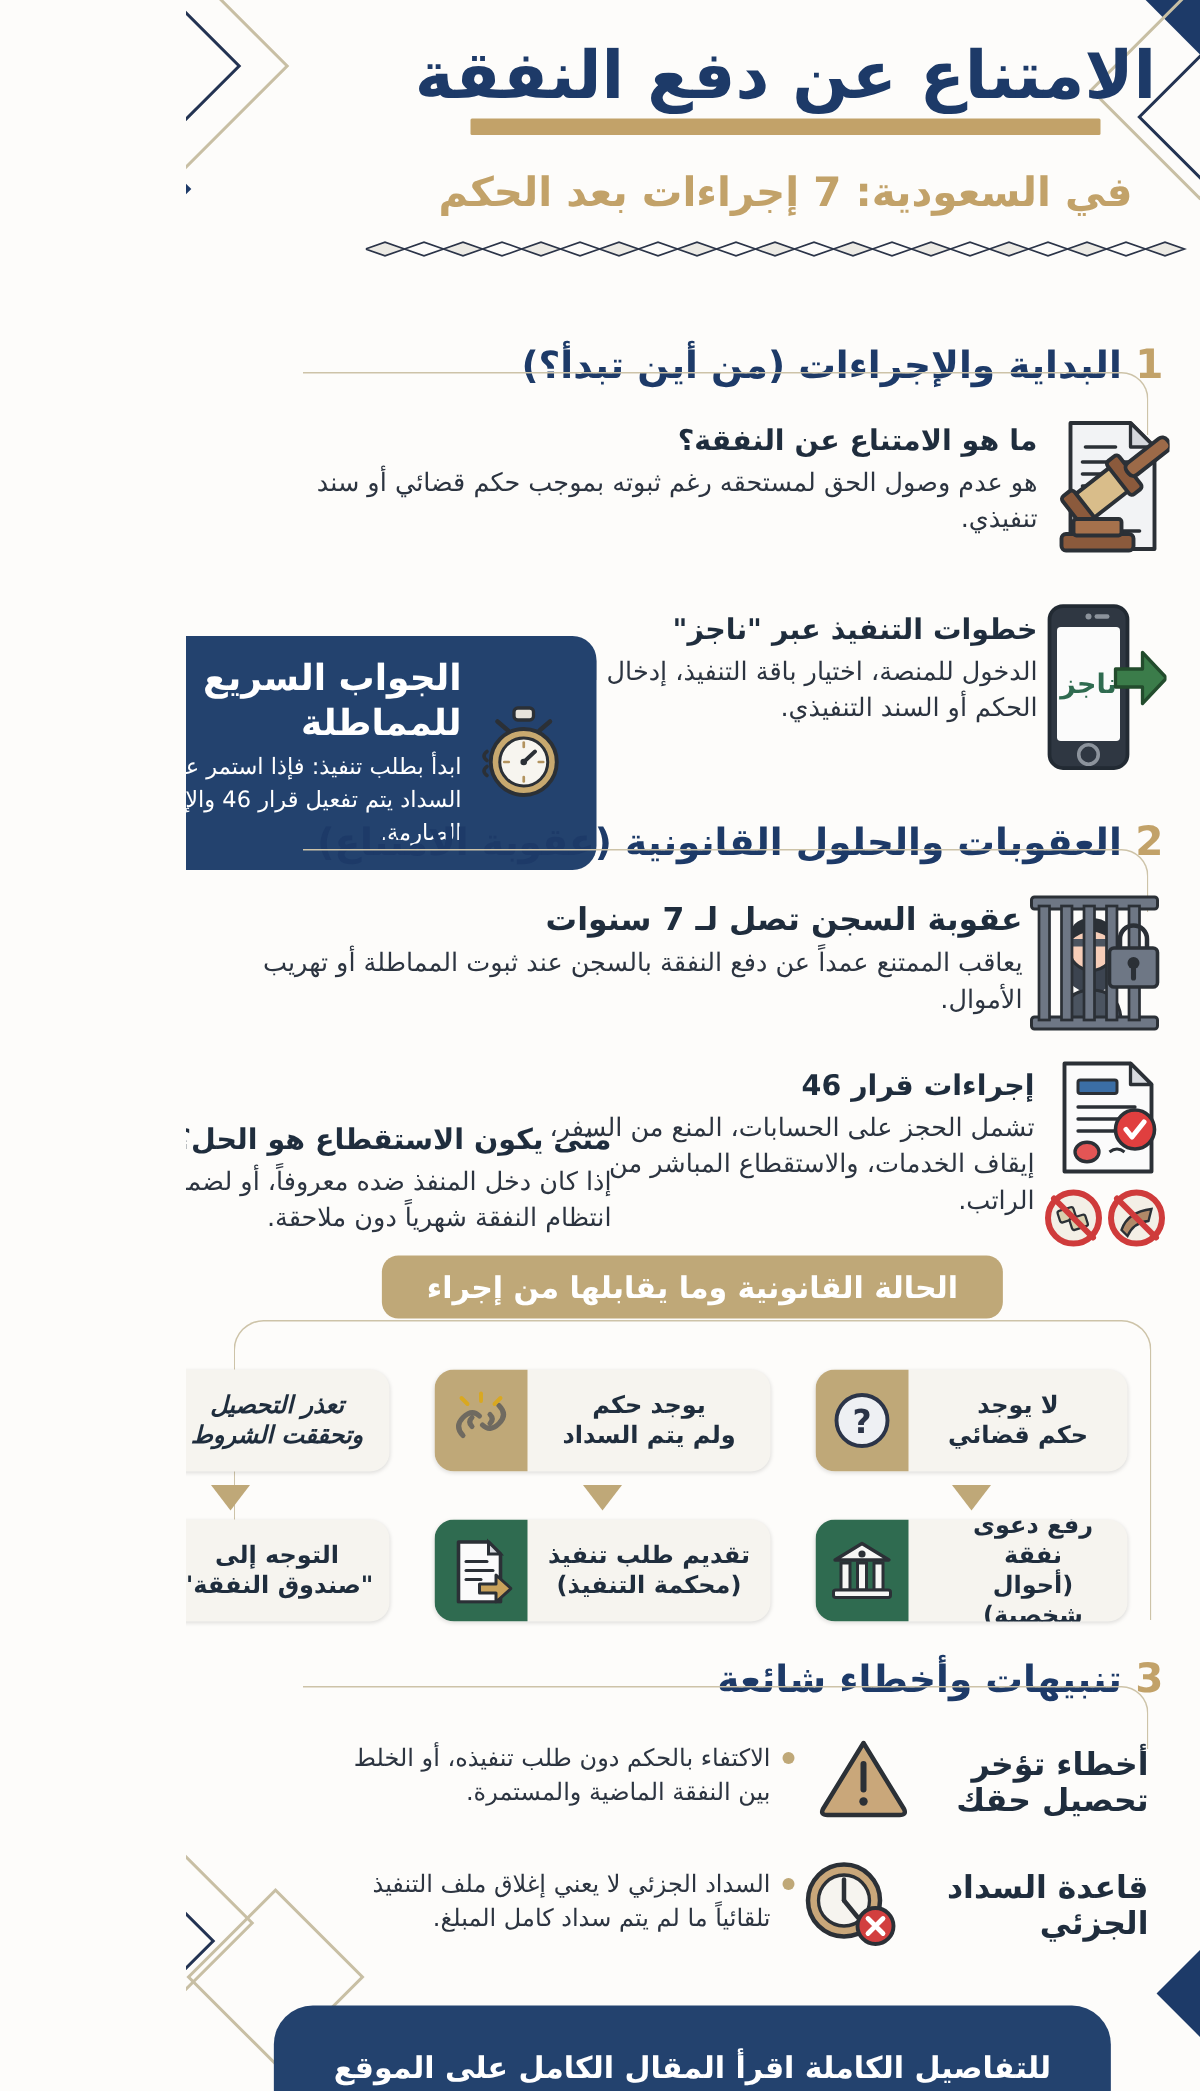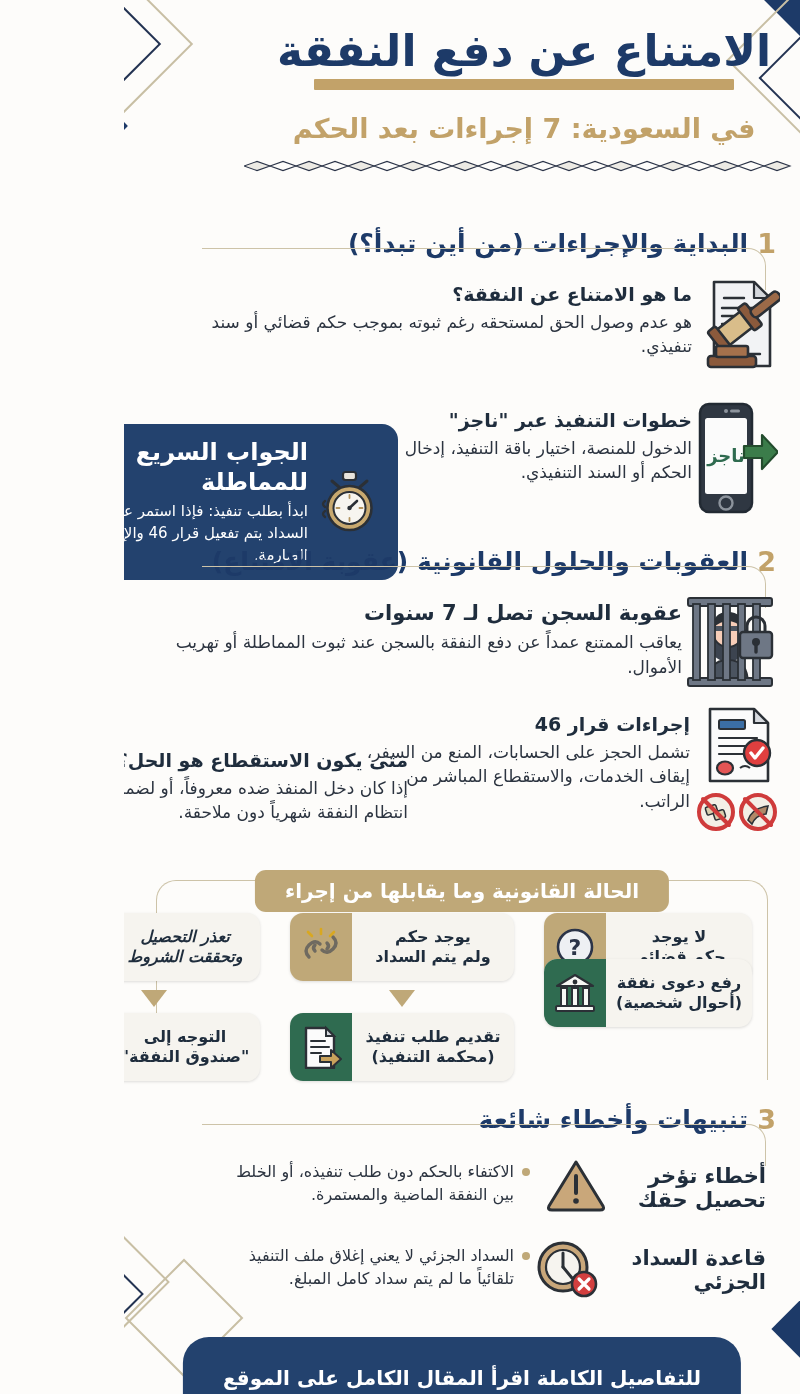--- a/index.html
+++ b/index.html
@@ -364,34 +364,34 @@
         <path d="M21 0 l5 4 6 -2 3 6 6 2 -1 6 4 5 -4 5 1 6 -6 2 -3 6 -6 -2 -5 4 -5 -4 -6 2 -3 -6 -6 -2 1 -6 -4 -5 4 -5 -1 -6 6 -2 3 -6 6 2 z" fill="#3f8f5f" stroke="#2b3036" stroke-width="2.2" stroke-linejoin="round"></path>
         <circle cx="21" cy="21" r="11" fill="#f1ede2" stroke="#2b3036" stroke-width="2.2"></circle>
         <text x="21" y="27" font-family="DejaVu Sans, sans-serif" font-size="15" font-weight="bold" fill="#2b3036" text-anchor="middle">$</text>
       </g>
       <path d="M8 60 q18 -10 40 -4 q10 3 16 3 l0 9 q-14 8 -32 8 q-18 0 -26 -8 z" fill="#f6cdb8" stroke="#2b3036" stroke-width="2.4" stroke-linejoin="round"></path>
       <path d="M0 62 h14 v18 h-14 z" fill="#3a5a8c" stroke="#2b3036" stroke-width="2.2"></path>
     </svg>
   </div>
 
   <div class="flow-frame" style="top:880px;left:32px;right:32px;height:200px;"></div>
-  <div class="flow-banner" style="top:870px;">الحالة القانونية وما يقابلها من إجراء</div>
+  <div class="flow-banner" style="top:837px;">الحالة القانونية وما يقابلها من إجراء</div>
 
   <div class="fcard" style="top:913px;right:48px;width:208px;">
     <div class="fcard-icon tan">
       <svg width="40" height="40" viewBox="0 0 40 40">
         <circle cx="20" cy="20" r="17" fill="#eef0f3" stroke="#2b3448" stroke-width="2.6"></circle>
         <text x="20" y="28" font-family="DejaVu Sans, sans-serif" font-size="22" font-weight="bold" fill="#2b3448" text-anchor="middle">?</text>
       </svg>
     </div>
     <div class="fcard-txt" style="white-space:pre-line;">لا يوجد
 حكم قضائي</div>
   </div>
   <div class="flow-arrow" style="top:990px;right:139px;"></div>
-  <div class="fcard" style="top:959px;right:48px;width:208px;">
+  <div class="fcard" style="top:1013px;right:48px;width:208px;gap:20px;">
     <div class="fcard-icon green">
       <svg width="42" height="42" viewBox="0 0 42 42">
         <path d="M21 3 L39 14 H3 Z" fill="#f7f7f5" stroke="#2b3036" stroke-width="2.2" stroke-linejoin="round"></path>
         <circle cx="21" cy="10" r="2.4" fill="#2b3036"></circle>
         <g fill="#f7f7f5" stroke="#2b3036" stroke-width="2">
           <rect x="7" y="16" width="6" height="18"></rect>
           <rect x="18" y="16" width="6" height="18"></rect>
           <rect x="29" y="16" width="6" height="18"></rect>
         </g>
         <rect x="2" y="34" width="38" height="5" rx="1.5" fill="#f7f7f5" stroke="#2b3036" stroke-width="2"></rect>

